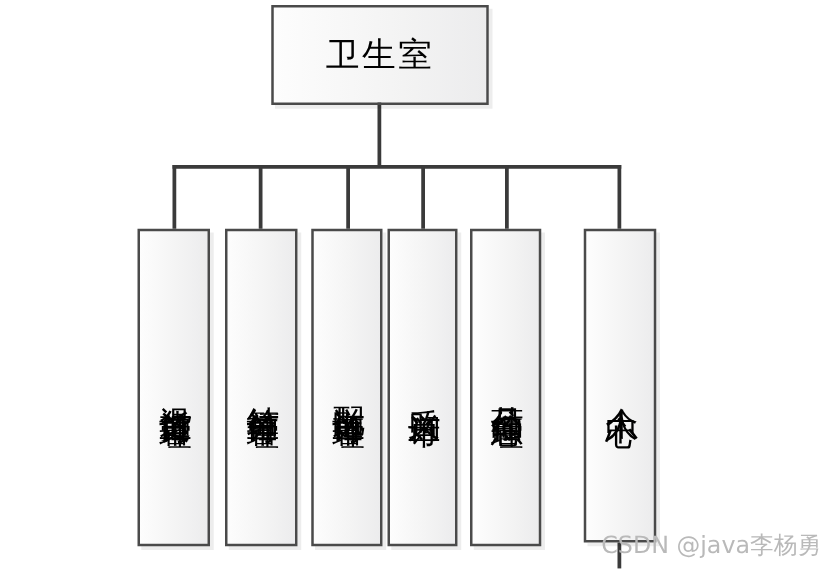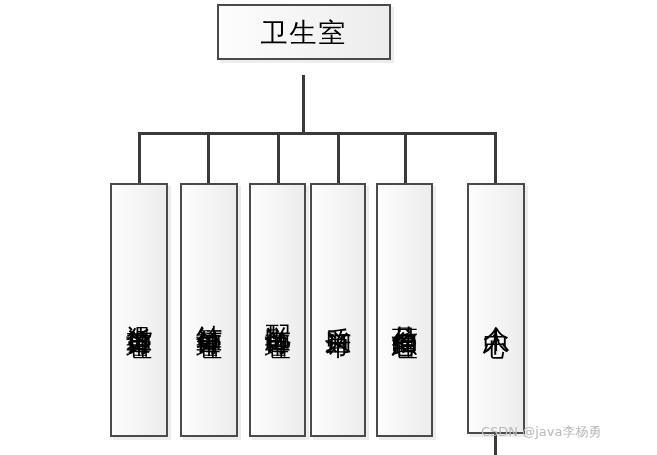--- a/index.html
+++ b/index.html
@@ -60,21 +60,21 @@
   .node.leaf .txt {
     writing-mode: vertical-rl;
     text-orientation: upright;
     white-space: nowrap;
   }
 
   
   .watermark {
     position: absolute;
     color: #b9b9b9;
-    font-size: 13px;
+    font-size: 19px;
     white-space: nowrap;
     font-family: "DejaVu Sans", "Liberation Sans", sans-serif;
     pointer-events: none;
   }
 </style>
 </head>
 <body>
 
 <div id="canvas">
 
@@ -84,21 +84,21 @@
 
   <div class="line v" style="left:138px; top:132px; width:3px; height:51px;"></div>
   <div class="line v" style="left:207px; top:132px; width:3px; height:51px;"></div>
   <div class="line v" style="left:277px; top:132px; width:3px; height:51px;"></div>
   <div class="line v" style="left:337px; top:132px; width:3px; height:51px;"></div>
   <div class="line v" style="left:404px; top:132px; width:3px; height:51px;"></div>
   <div class="line v" style="left:494px; top:132px; width:3px; height:51px;"></div>
 
   <div class="line v" style="left:494px; top:434px; width:3px; height:21px;"></div>
 
-  <div class="node root" style="left:217px; top:4px; width:174px; height:56px;">
+  <div class="node root" style="left:217px; top:4px; width:174px; height:80px;">
     <span class="txt">卫生室</span>
   </div>
 
   <div class="node leaf" style="left:110px; top:183px; width:58px; height:254px;">
     <span class="txt">退货订单管理</span>
   </div>
 
   <div class="node leaf" style="left:180px; top:183px; width:58px; height:254px;">
     <span class="txt">结算订单管理</span>
   </div>

